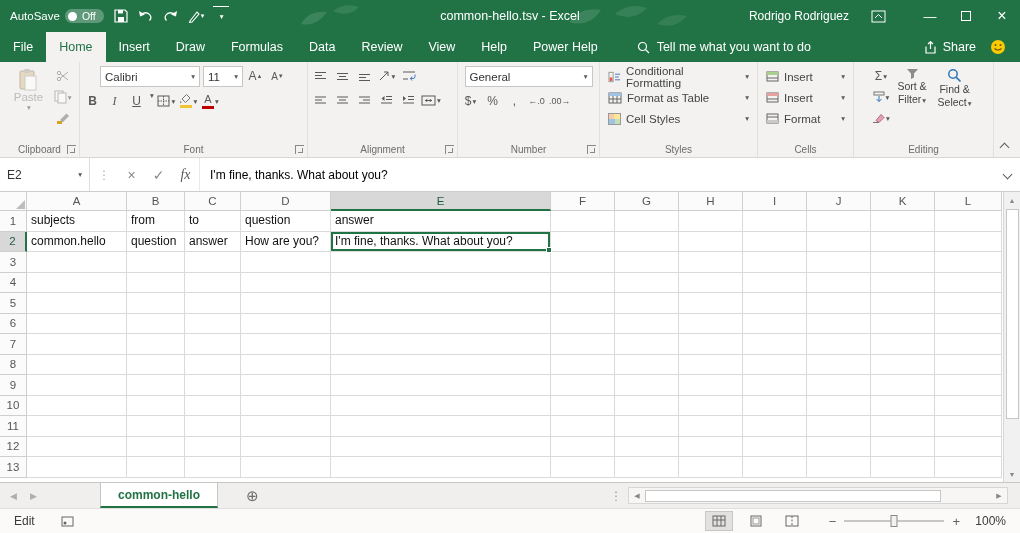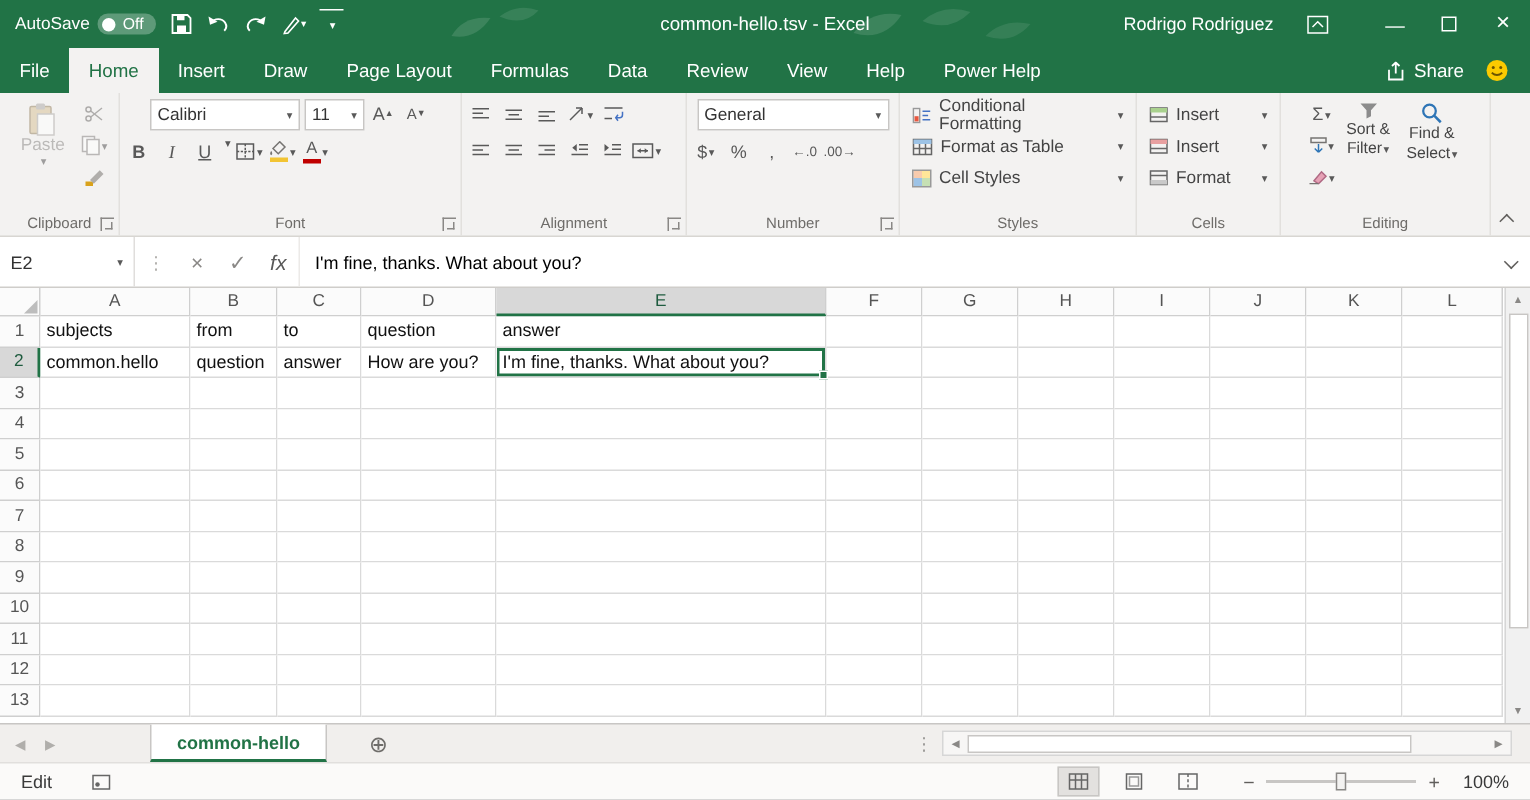--- a/index.html
+++ b/index.html
@@ -55,21 +55,21 @@
   .chev.down{transform:rotate(45deg)}
   .chev.up{transform:rotate(-135deg)}
   .collapse{position:absolute;right:12px;bottom:6px}
   .bold{font-weight:700}.ital{font-style:italic;font-family:"Liberation Serif",serif}.undl{text-decoration:underline}
 
   
   .formulabar{position:absolute;top:158px;left:0;right:0;height:34px;background:#fff;border-bottom:1px solid #cfcdca;display:flex;align-items:stretch}
   .namebox{width:90px;display:flex;align-items:center;justify-content:space-between;padding:0 7px;border-right:1px solid #e0dedc;color:#333}
   .fbdots{display:flex;align-items:center;color:#b0aeab;padding:0 8px;font-size:12px}
   .fbtn{width:27px;display:flex;align-items:center;justify-content:center;color:#8a8886;font-size:14px}
-  .fxbtn{font-family:Liberation Sans, sans-serif;font-style:italic;color:#595959}
+  .fxbtn{font-family:Liberation Serif, serif;font-style:italic;color:#595959}
   .ftext{flex:1;display:flex;align-items:center;padding-left:10px;border-left:1px solid #eceae8;color:#000;font-size:12px}
   .fexp{width:26px;display:flex;align-items:center;justify-content:center}
 
   
   .gridwrap{position:absolute;top:192px;left:0;right:0;bottom:51px;background:#fff}
   .sheetarea{position:absolute;left:0;top:0;right:17px;bottom:0;overflow:hidden}
   .hdrrow{display:flex;height:19px}
   .corner{width:27px;height:19px;background:#fbfbfb;border-right:1px solid #cfcfcf;border-bottom:1px solid #cfcfcf;position:relative}
   .corner::after{content:"";position:absolute;right:1px;bottom:1px;border-left:9px solid transparent;border-bottom:9px solid #bdbdbd}
   .colhdr{height:19px;display:flex;align-items:center;justify-content:center;background:#fbfbfb;border-right:1px solid #cfcfcf;border-bottom:1px solid #cfcfcf;color:#555;font-size:11.5px;flex:none}
@@ -177,27 +177,33 @@
           <span>×</span>
         </span>
     </div>
   </div>
 
   <div class="tabrow">
     <span class="rtab">File</span>
     <span class="rtab active">Home</span>
     <span class="rtab">Insert</span>
     <span class="rtab">Draw</span>
-    <span class="rtab">Page Layout</span>
     <span class="rtab">Formulas</span>
     <span class="rtab">Data</span>
     <span class="rtab">Review</span>
     <span class="rtab">View</span>
     <span class="rtab">Help</span>
     <span class="rtab">Power Help</span>
+    <span class="tellme">
+      <svg width="13" height="13" viewBox="0 0 13 13">
+          <circle cx="5.5" cy="5.5" r="4" fill="none" stroke="#fff" stroke-width="1.2"></circle>
+          <line x1="8.5" y1="8.5" x2="12" y2="12" stroke="#fff" stroke-width="1.3"></line>
+        </svg>
+      <span>Tell me what you want to do</span>
+    </span>
     <span class="share">
       <svg width="13" height="13" viewBox="0 0 13 13">
           <path d="M6.5 8 V1 M4 3 L6.5 .7 L9 3" fill="none" stroke="#fff" stroke-width="1.2"></path>
           <path d="M2 5.5 V12 H11 V5.5" fill="none" stroke="#fff" stroke-width="1.2"></path>
         </svg>
       <span>Share</span>
     </span>
     <span class="smiley">
       <svg width="16" height="16" viewBox="0 0 16 16">
           <circle cx="8" cy="8" r="7" fill="#fbca00"></circle>

